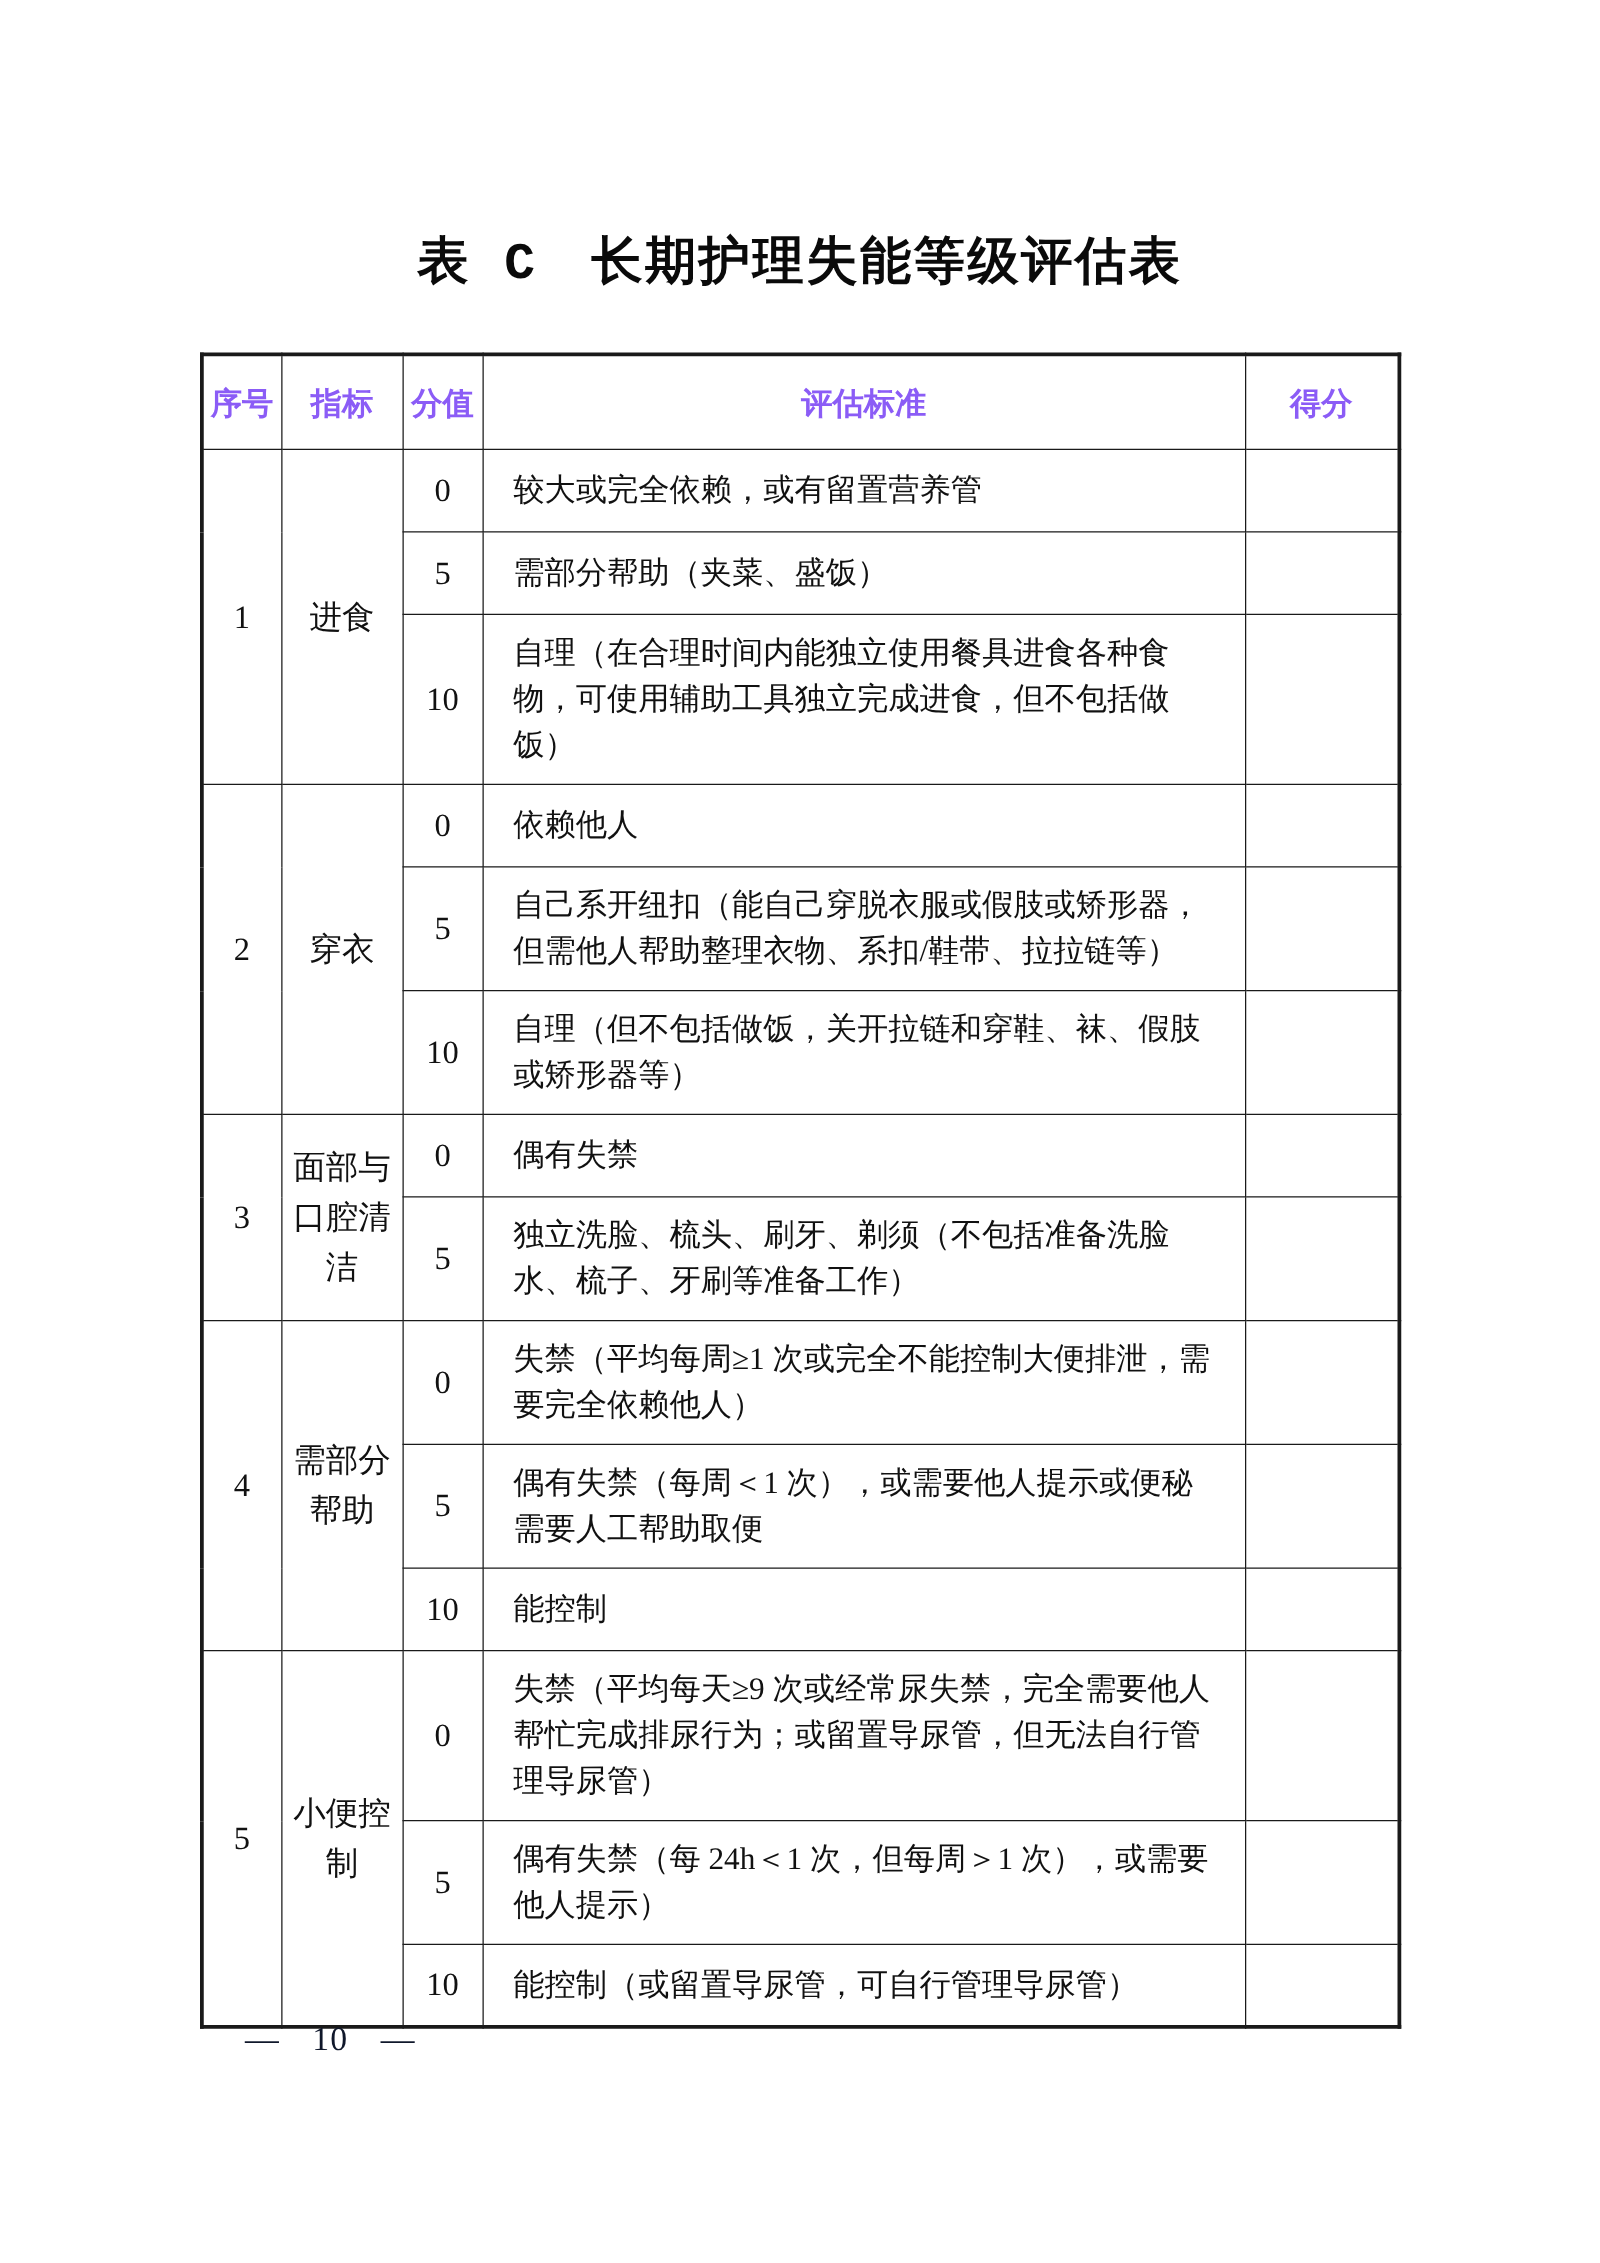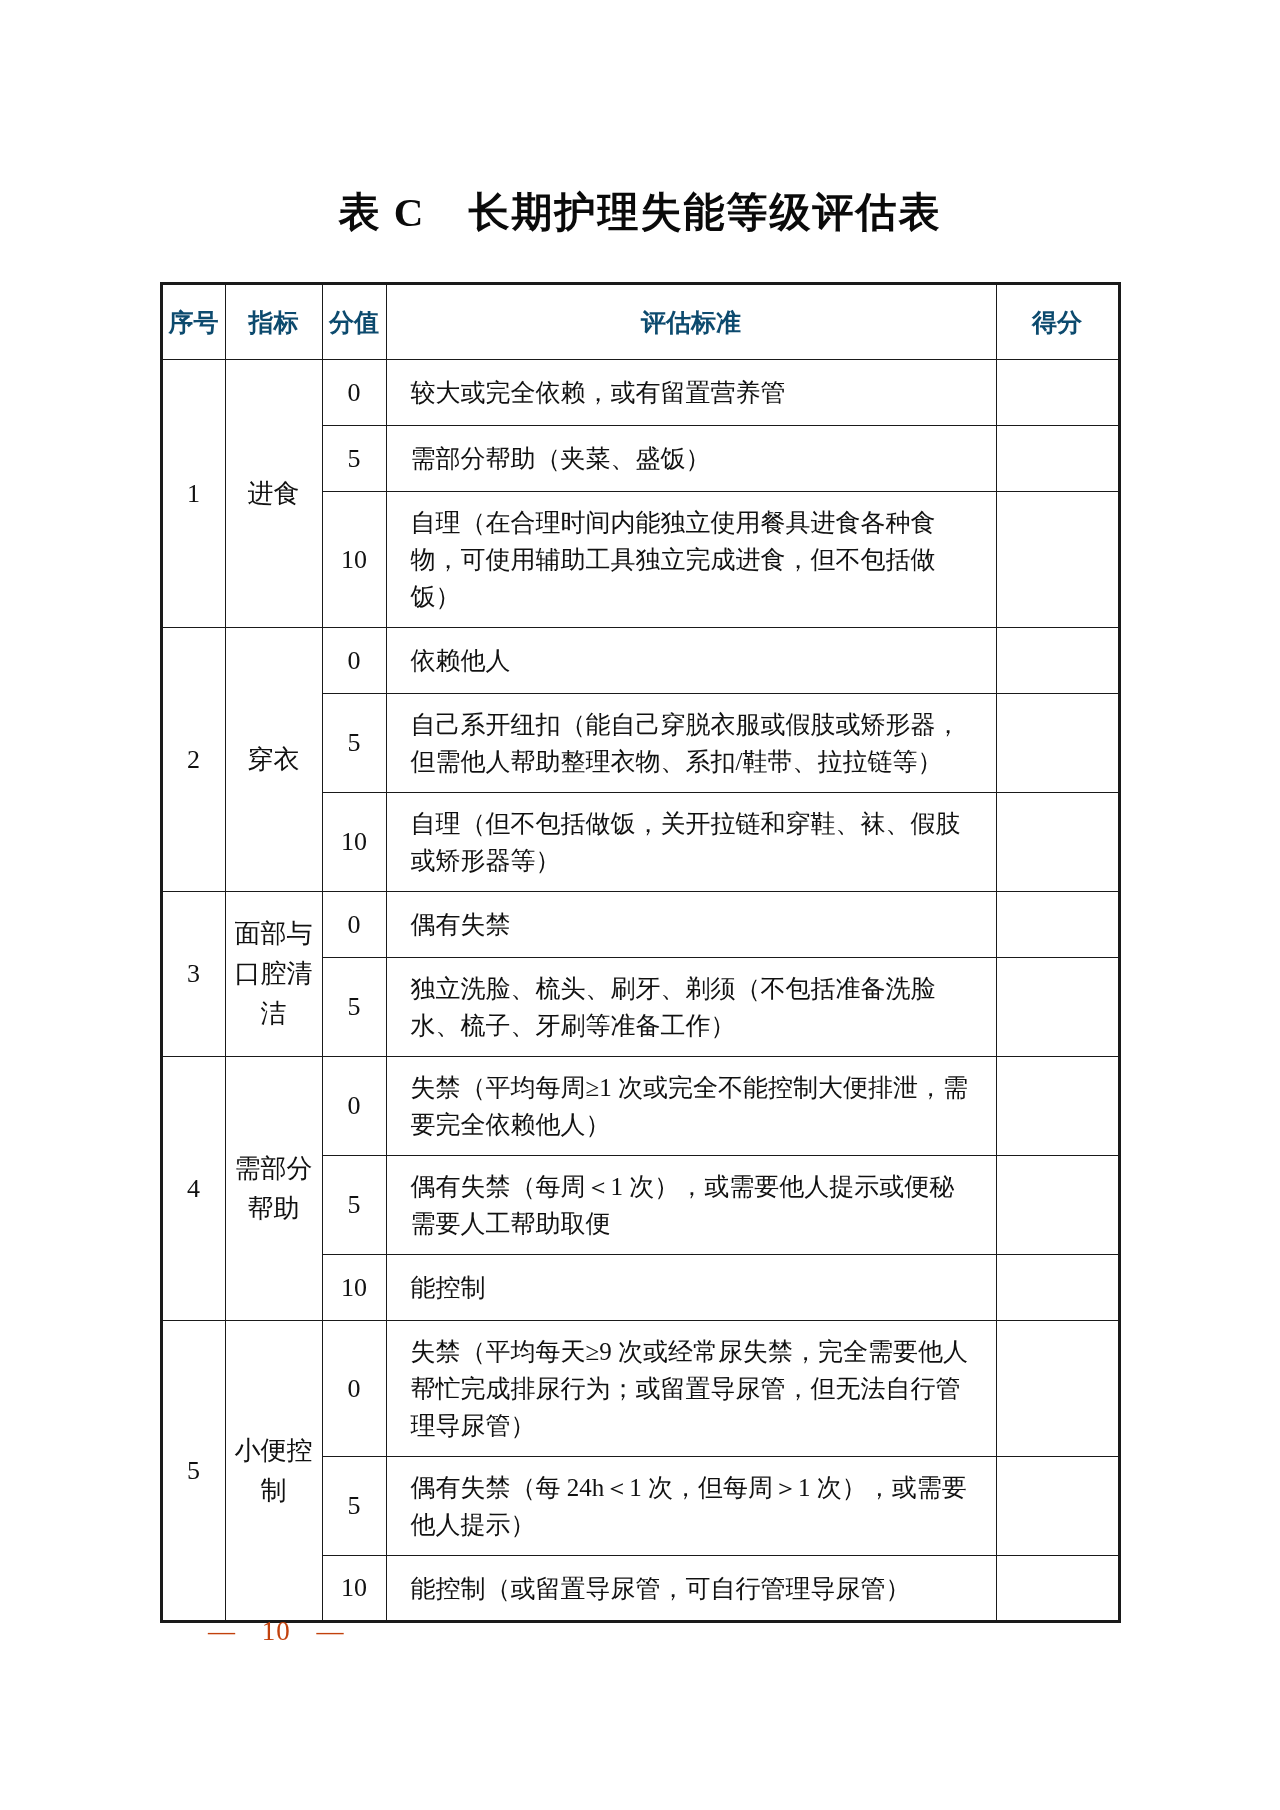--- a/index.html
+++ b/index.html
@@ -17,20 +17,21 @@
     height: 1810px;
     padding-top: 186px;
   }
   .title {
     text-align: center;
     font-size: 41px;
     font-weight: 700;
     line-height: 52px;
     letter-spacing: 2px;
     color: #0a0a0a;
+    font-family: Liberation Mono, monospace;
   }
   .subtitle {
     text-align: center;
     font-size: 30px;
     font-weight: 700;
     line-height: 40px;
     margin-top: 16px;
     letter-spacing: 1px;
     color: #0a0a0a;
   }
@@ -49,21 +50,21 @@
   th, td {
     border: 1.6px solid #1a1a1a;
     vertical-align: middle;
     font-weight: 400;
   }
   th {
     height: 76px;
     font-size: 25px;
     font-weight: 700;
     text-align: center;
-    color: #0c4a6e;
+    color: #8b5cf6;
   }
   td.no-cell, td.ind-cell {
     text-align: center;
     font-size: 26px;
     padding: 0 3px;
     line-height: 40px;
   }
   td.val-cell {
     text-align: center;
     font-size: 26px;
@@ -76,24 +77,23 @@
   }
   td.got-cell { background: #ffffff; }
   tr.h1 { height: 66px; }
   tr.h2 { height: 92px; }
   tr.h3 { height: 132px; }
   .footer {
     position: absolute;
     left: 196px;
     top: 1616px;
     font-size: 27px;
-    color: #c2410c;
+    color: #0f172a;
     word-spacing: 18px;
     letter-spacing: 1px;
-    margin-left: 12px;
   }
 </style>
 </head>
 <body>
 
 <div class="page">
 
   <div class="title">表 C　长期护理失能等级评估表</div>
 
   <table class="assessment">

